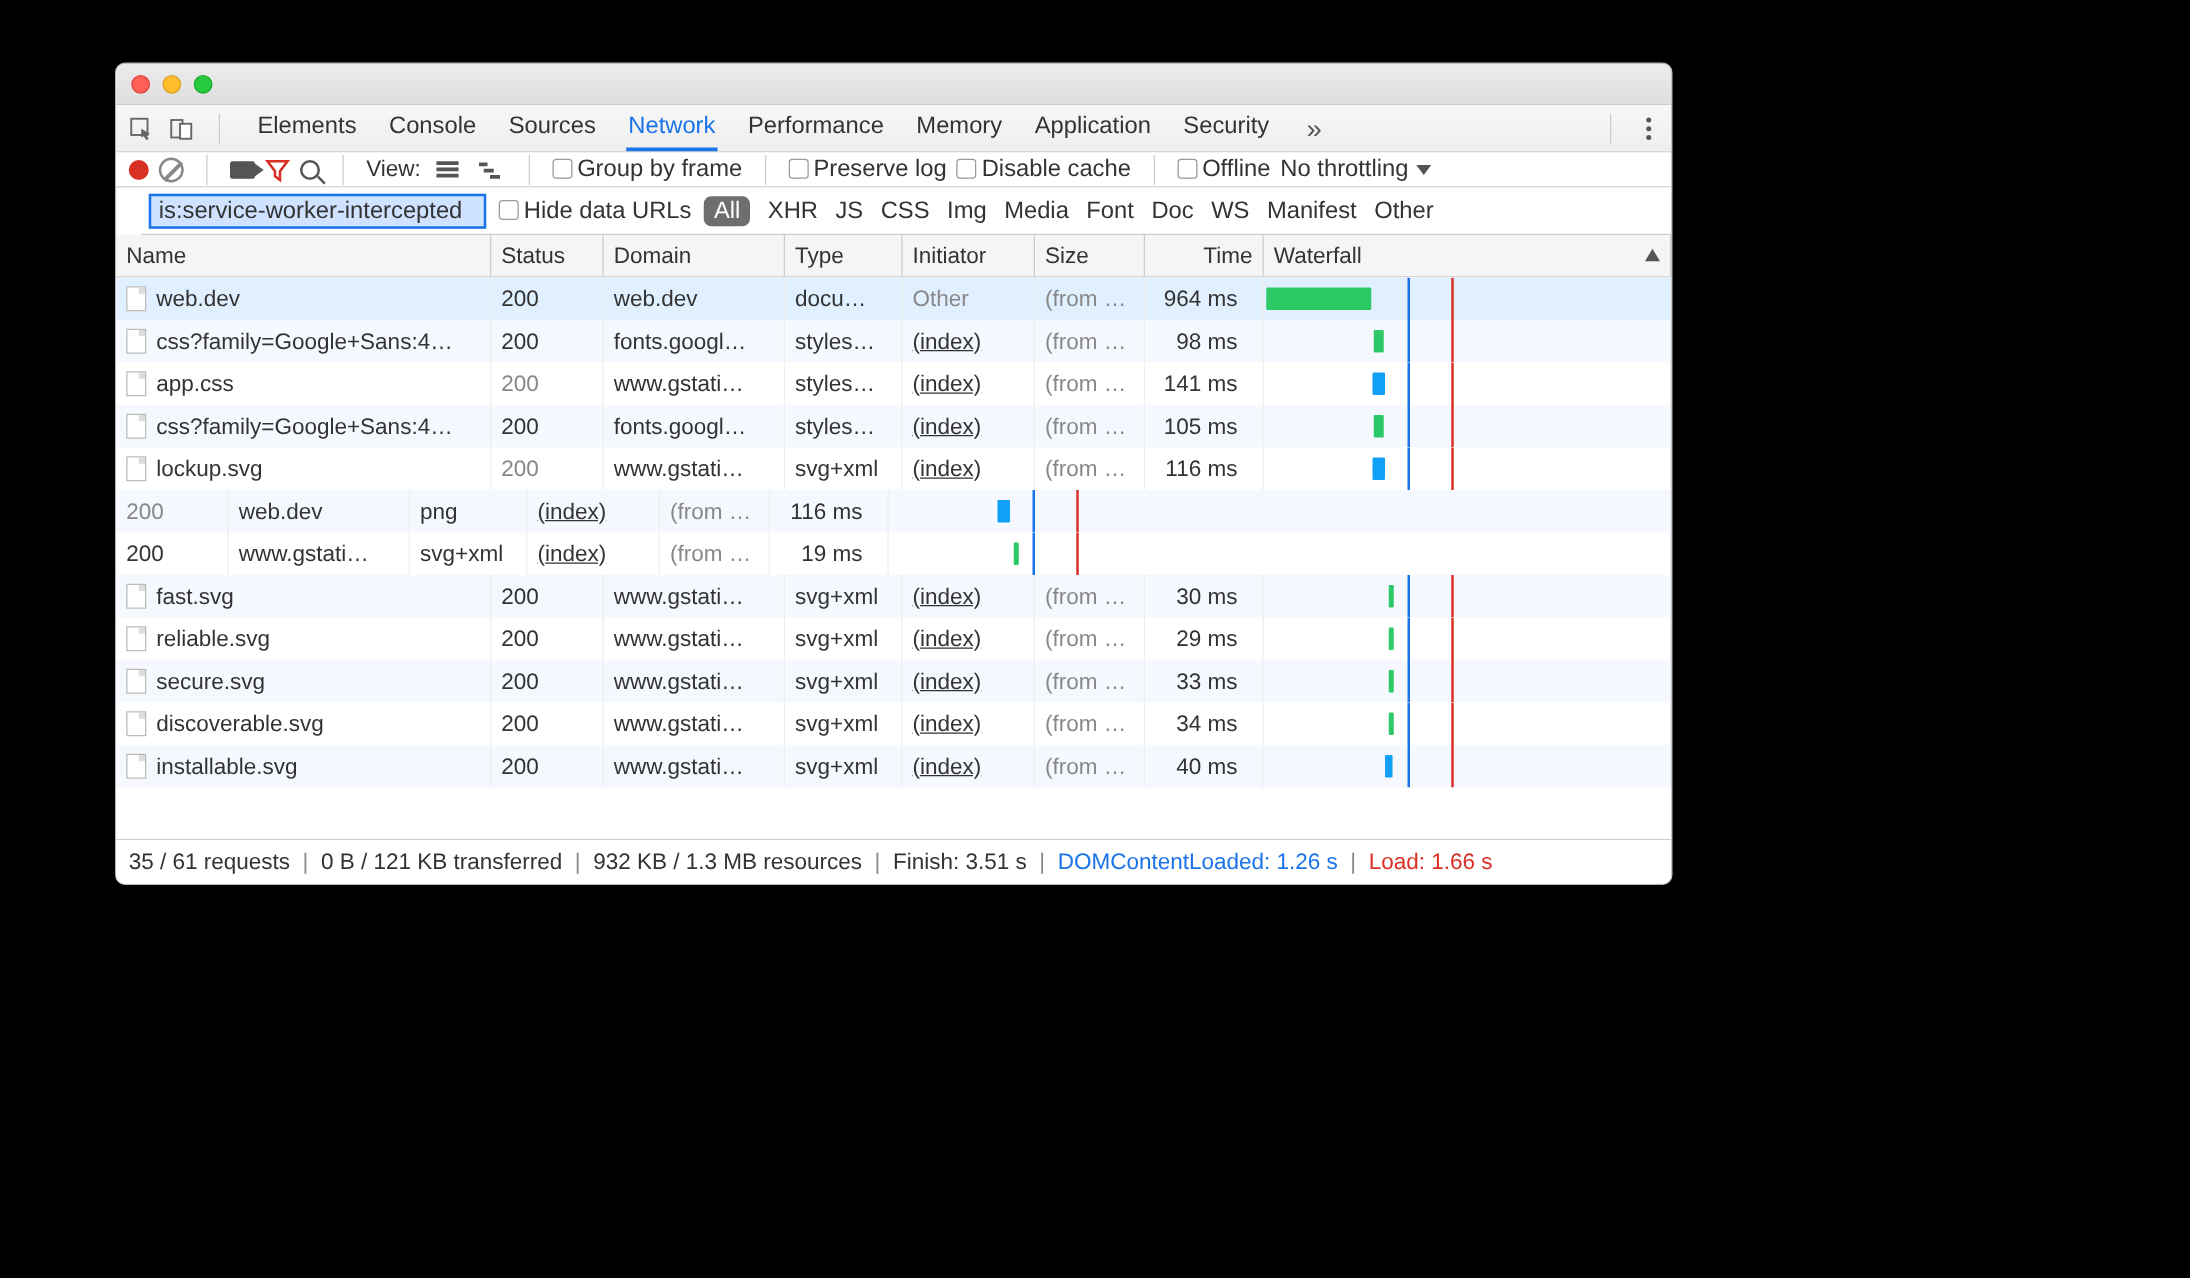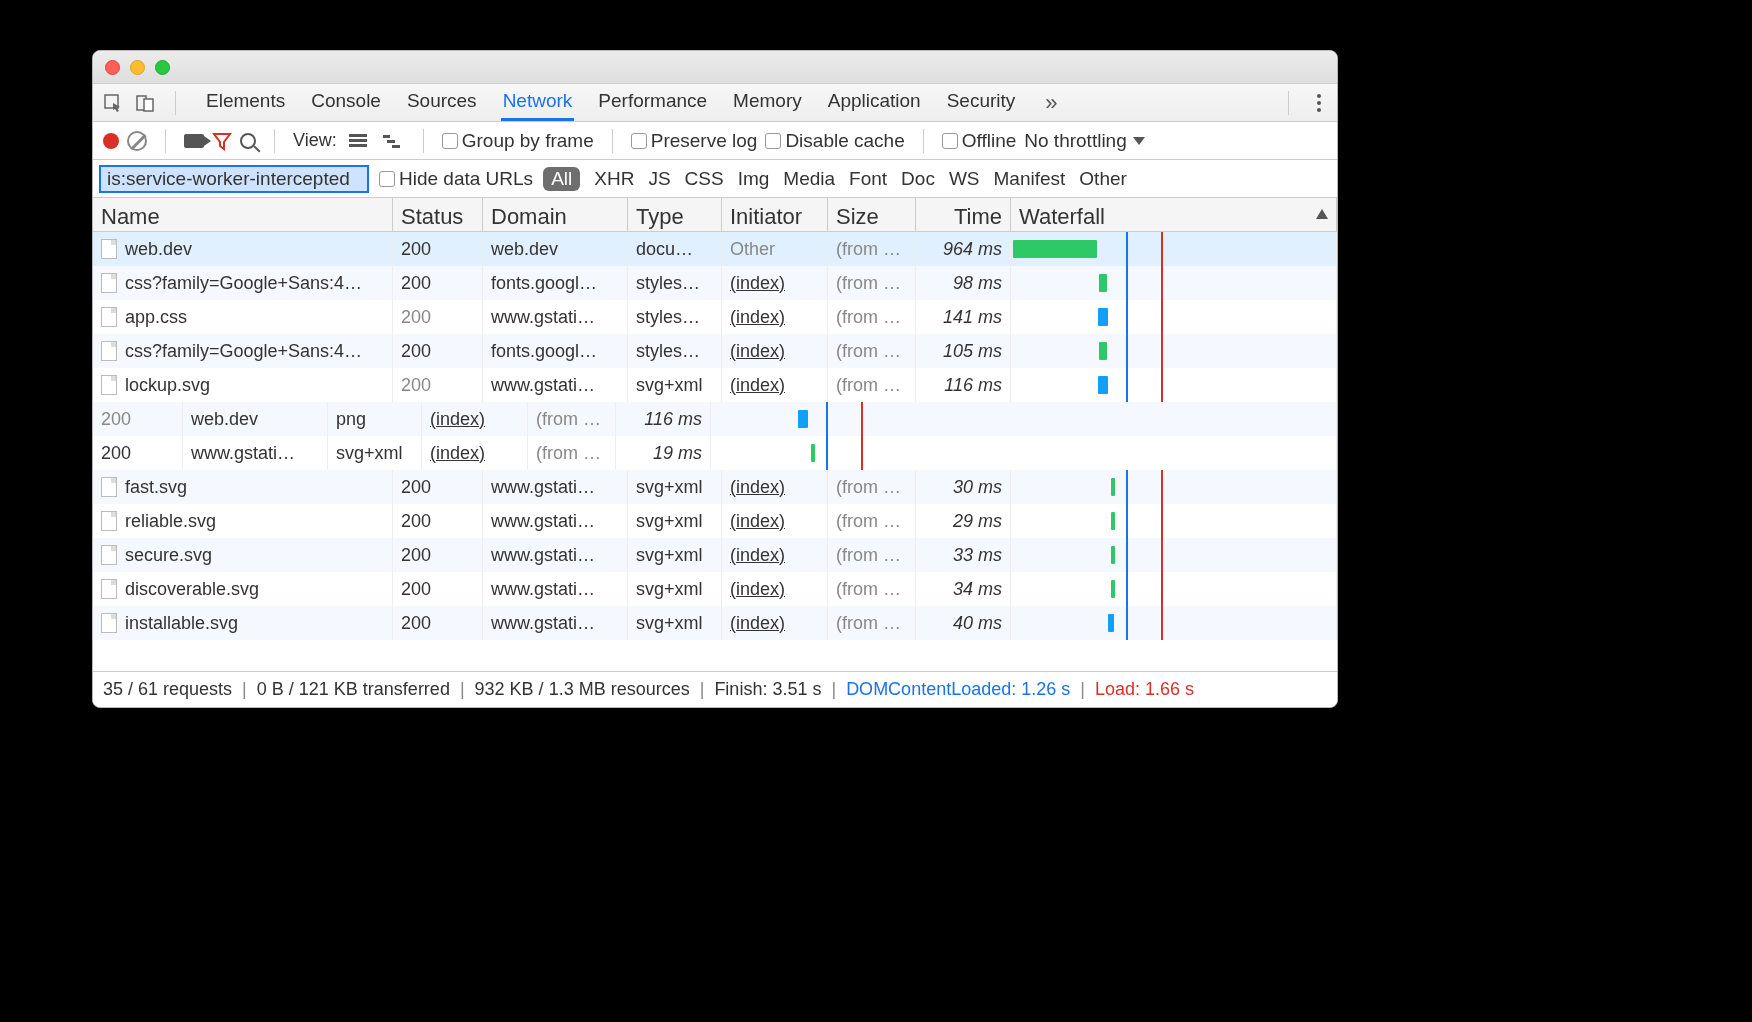--- a/index.html
+++ b/index.html
@@ -52,21 +52,21 @@
   .tb-icon { width:24px; height:24px; display:flex; align-items:center; justify-content:center; color:#5a5a5a; margin-right:8px; cursor:pointer;}
   .tabs { display:flex; gap:22px; margin-left:18px; }
   .tab { color:#333; font-size:19px; padding:6px 2px; cursor:pointer; }
   .tab.active { color:#1a73e8; border-bottom:3px solid #1a73e8; }
   .tb-spacer { flex:1; }
   .vd { width:1px; height:24px; background:#ccc; margin:0 10px;}
   .more-dots {display:flex;flex-direction:column;gap:3px;align-items:center;margin-left:10px;padding:0 8px;cursor:pointer;}
   .more-dots span{width:4px;height:4px;background:#555;border-radius:50%;}
   
   .toolbar {
-    height:38px;
+    height:28px;
     border-bottom:1px solid #ccc;
     display:flex; align-items:center;
     padding:0 10px;
     gap:8px;
     background:#fff;
   }
   .rec { width:16px;height:16px;border-radius:50%;background:#d93025;}
   .no-sign {width:20px;height:20px;border:2.5px solid #888;border-radius:50%;position:relative;}
   .no-sign::after{content:"";position:absolute;width:2.5px;height:20px;background:#888;left:8px;top:-1px;transform:rotate(45deg);}
   .cam{width:20px;height:14px;background:#555;position:relative;border-radius:2px;}
@@ -79,41 +79,42 @@
   .chk{width:16px;height:16px;border:1px solid #999;border-radius:3px;background:#fff;display:inline-block;vertical-align:middle;margin-right:4px;}
   .tri{width:0;height:0;border-left:6px solid transparent;border-right:6px solid transparent;border-top:8px solid #555;margin-left:6px;}
   
   .filterbar {
     height:38px;
     border-bottom:1px solid #ccc;
     display:flex; align-items:center;
     padding:0 6px;
     gap:10px;
     background:#fff;
+    margin-left:20px;
   }
   .filter-input{
     border:2px solid #1a73e8;
     padding:2px 6px;
     font-size:19px;
     background:#cfe2ff;
     color:#333;
     width:270px;
     height:28px;
   }
   .pill{padding:1px 8px;border-radius:6px;font-size:19px;cursor:pointer;text-align:center;}
   .pill.active{background:#6e6e6e;color:#fff;}
   .ftype{font-size:19px;color:#333;cursor:pointer;}
   
   .headers {
     height:34px;
     background:#f5f5f5;
     border-bottom:1px solid #ccc;
     display:flex;
   }
-  .hcell{border-right:1px solid #ccc;padding:6px 8px;font-size:22px;color:#333;position:relative;}
+  .hcell{border-right:1px solid #ccc;padding:6px 8px;font-size:18px;color:#333;position:relative;}
   .c-name{width:300px;}
   .c-status{width:90px;}
   .c-domain{width:145px;}
   .c-type{width:94px;}
   .c-init{width:106px;}
   .c-size{width:88px;}
   .c-time{width:95px;text-align:right;}
   .c-waterfall{flex:1;position:relative;padding-right:24px;}
   .sort-tri{position:absolute;right:8px;top:11px;width:0;height:0;border-left:6px solid transparent;border-right:6px solid transparent;border-bottom:10px solid #555;}
   
@@ -121,21 +122,21 @@
   .row{display:flex;height:34px;align-items:center;font-size:18px;}
   .row:nth-child(even){background:#f5f9ff;}
   .row.selected{background:#e1f0ff;}
   .cell{padding:0 8px;overflow:hidden;white-space:nowrap;text-overflow:ellipsis;border-right:1px solid #eee;height:100%;display:flex;align-items:center;}
   .nm{width:300px;gap:8px;}
   .fileic{width:16px;height:20px;border:1px solid #bbb;background:#fff;position:relative;flex-shrink:0;}
   .fileic::before{content:"";position:absolute;top:0;right:0;width:5px;height:5px;background:#ddd;}
   .muted{color:#888;}
   .link{text-decoration:underline;color:#333;cursor:pointer;}
   .szc{width:88px;color:#888;}
-  .tmc{width:95px;justify-content:flex-end;padding-right:8px;font-style:italic;}
+  .tmc{width:95px;justify-content:flex-end;padding-right:20px;}
   .wfc{flex:1;position:relative;height:100%;}
   .bar{position:absolute;top:8px;height:18px;border-radius:1px;}
   .vline{position:absolute;top:0;bottom:0;width:2px;}
   
   .statusbar{
     height:36px;
     border-top:1px solid #ccc;
     background:#fff;
     display:flex;align-items:center;
     padding:0 10px;

